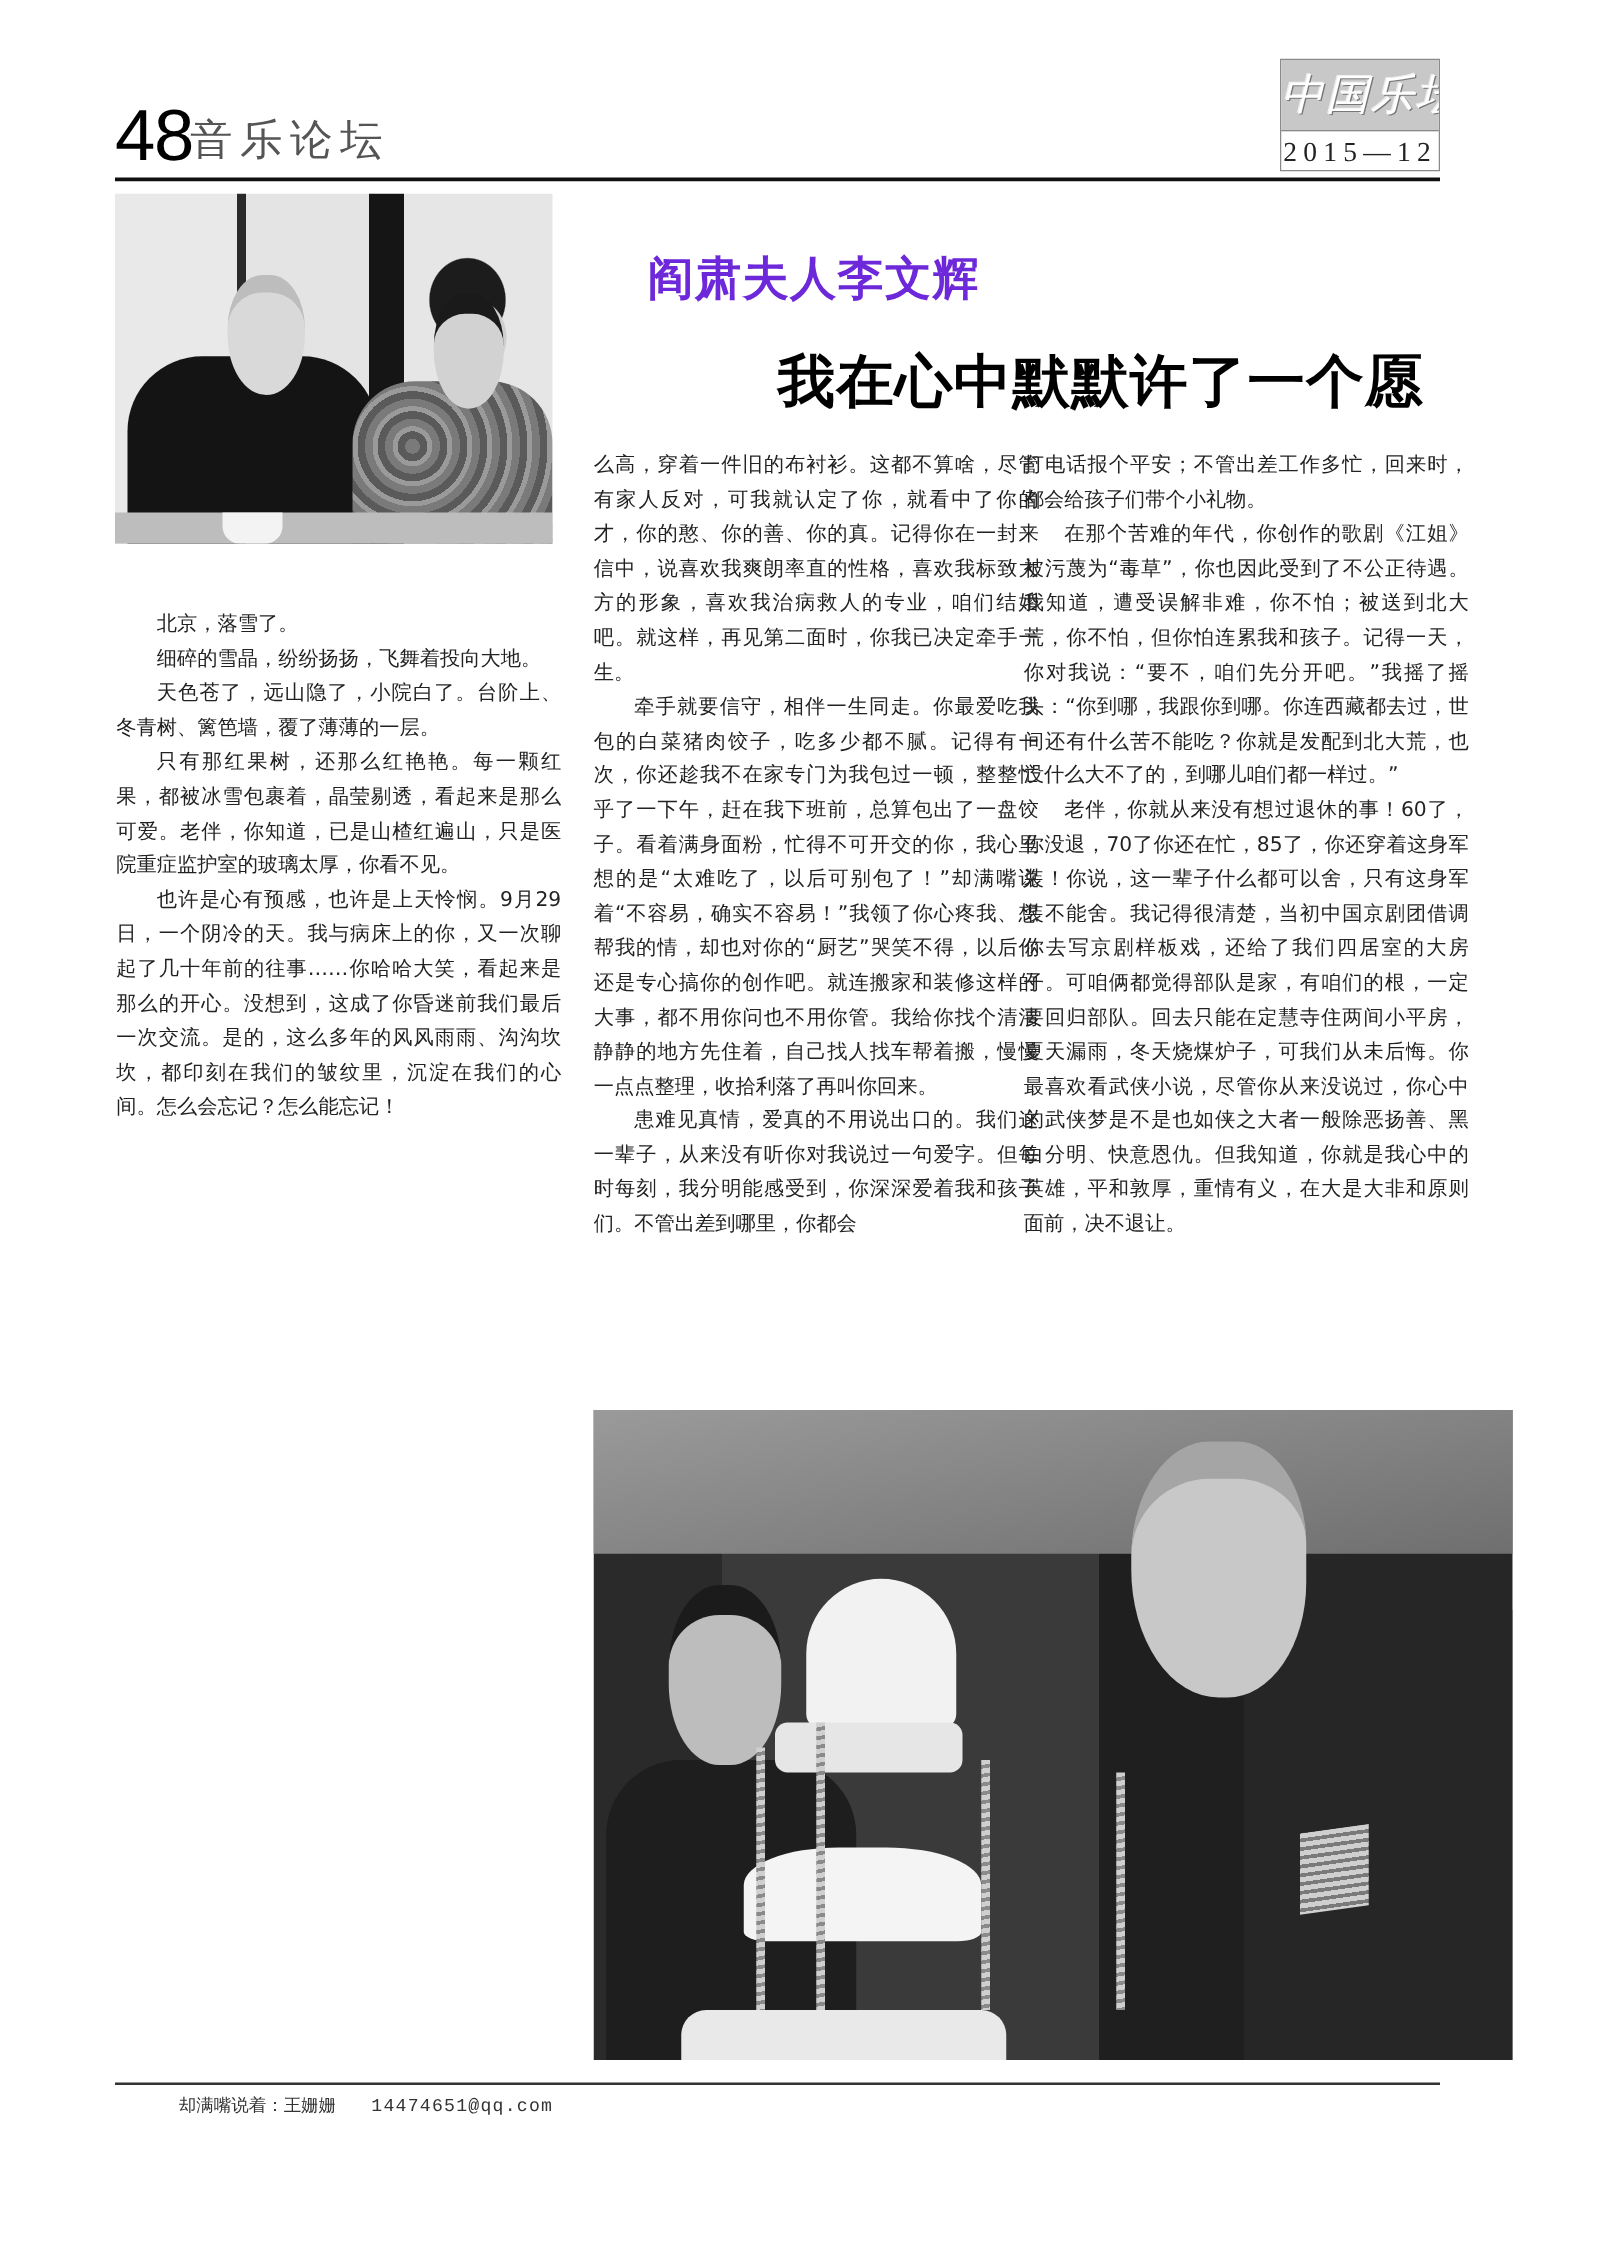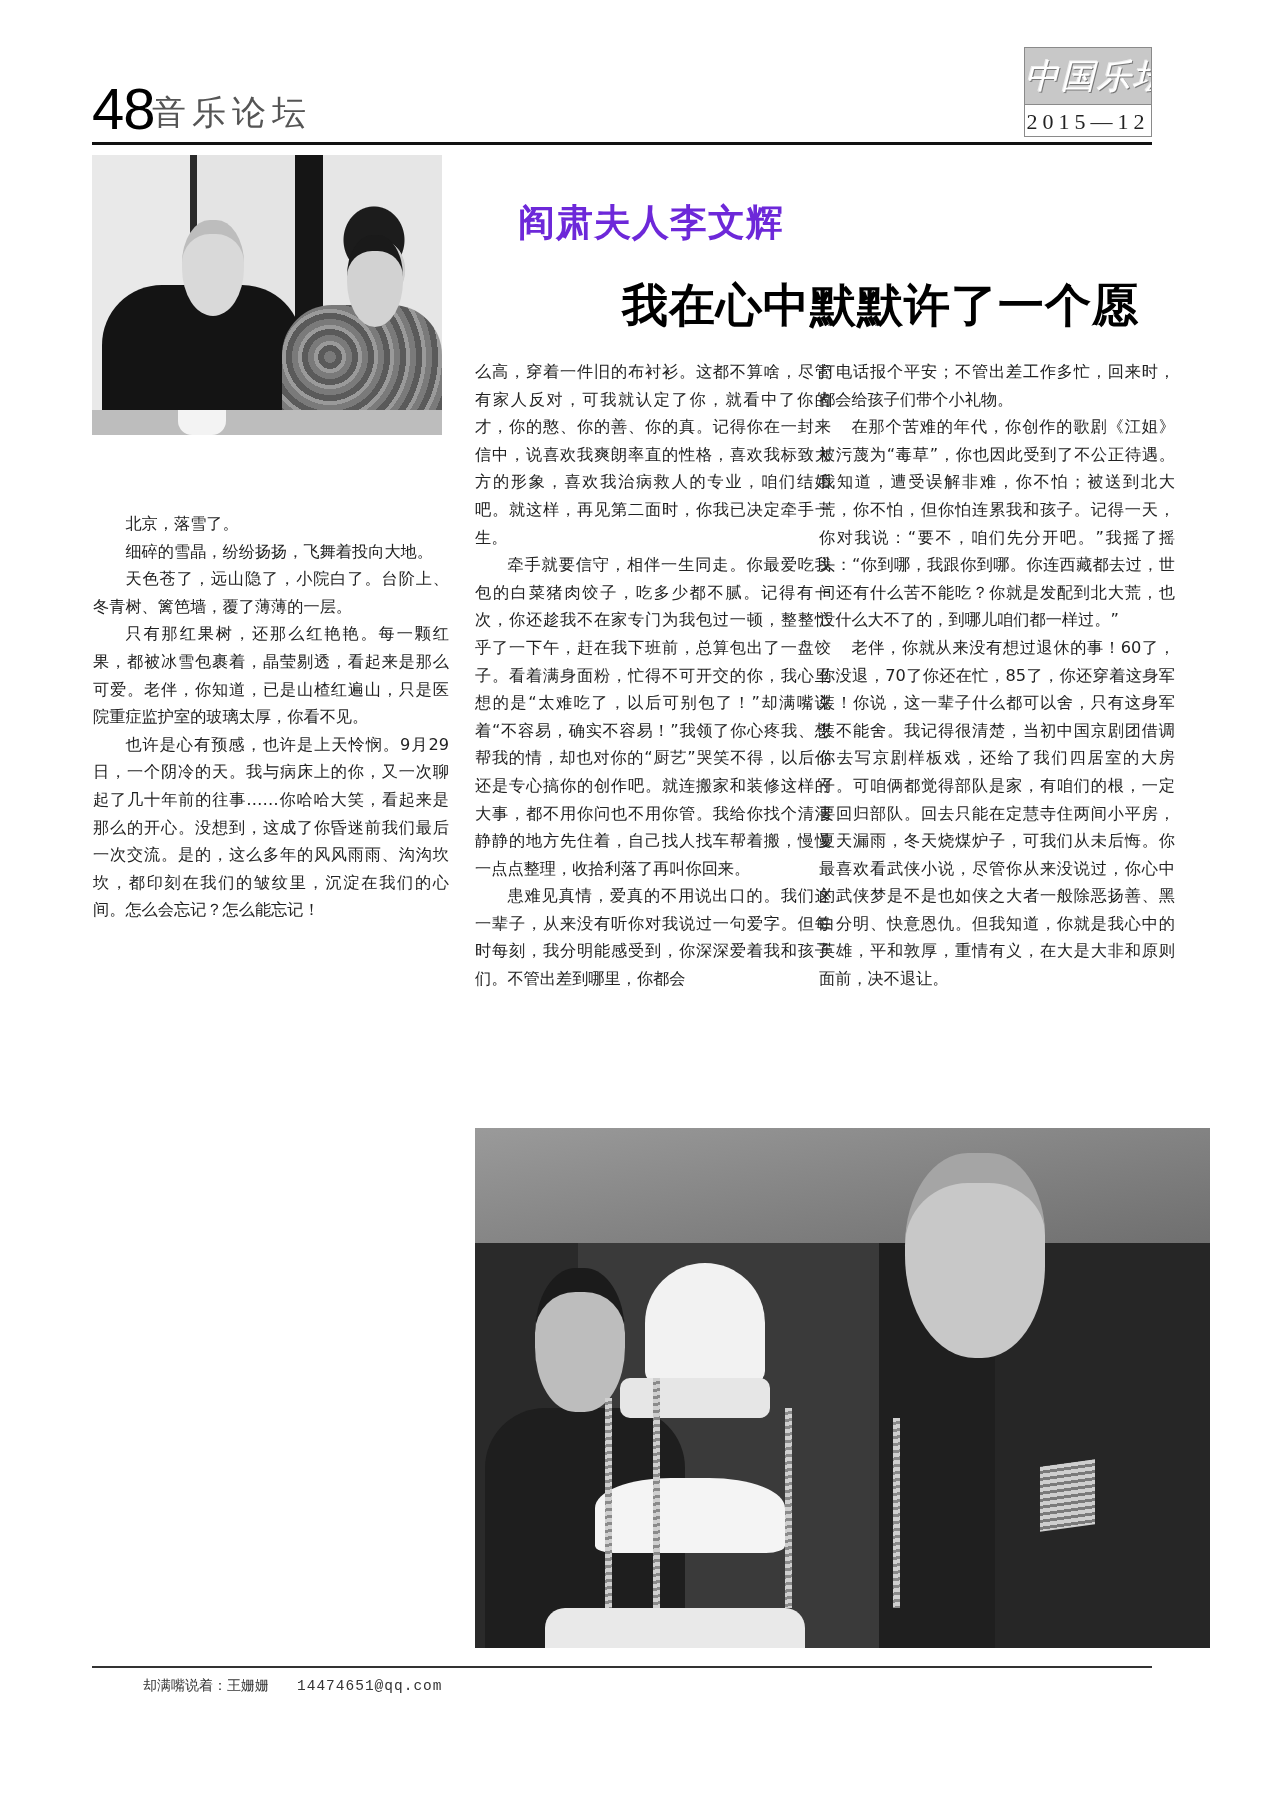--- a/index.html
+++ b/index.html
@@ -74,21 +74,21 @@
     .kicker { left: 518px; top: 200px; font-family: "DejaVu Serif", serif; font-weight: bold;
               font-size: 37px; line-height: 44px; color: #6d28d9; letter-spacing: 1px; }
     .headline { left: 622px; top: 278px; font-family: "DejaVu Serif", serif; font-weight: bold;
                 font-size: 46px; line-height: 54px; color: #000; letter-spacing: 1px; }
 
     
     .col { font-family: "DejaVu Sans", sans-serif; font-size: 16.2px; line-height: 27.6px;
            color: #222; text-align: justify; }
     .col p { margin: 0; text-indent: 2em; }
     .col p.cont { text-indent: 0; }
-    .col-1 { left: 93px; top: 485px; width: 356px; margin-top: 25px; }
+    .col-1 { left: 93px; top: 485px; width: 356px; }
     .col-2 { left: 475px; top: 358px; width: 356px; }
     .col-3 { left: 819px; top: 358px; width: 356px; }
 
     
     .footer-rule { left: 92px; top: 1666px; width: 1060px; height: 2px; background: #333; }
     .footer-text { left: 143px; top: 1676px; font-family: "DejaVu Serif", serif; font-size: 14px;
                    line-height: 18px; color: #333; }
     .footer-email { font-family: "Liberation Mono", monospace; font-size: 14.5px; margin-left: 28px; letter-spacing: 1px; }
   </style>
 </head>

